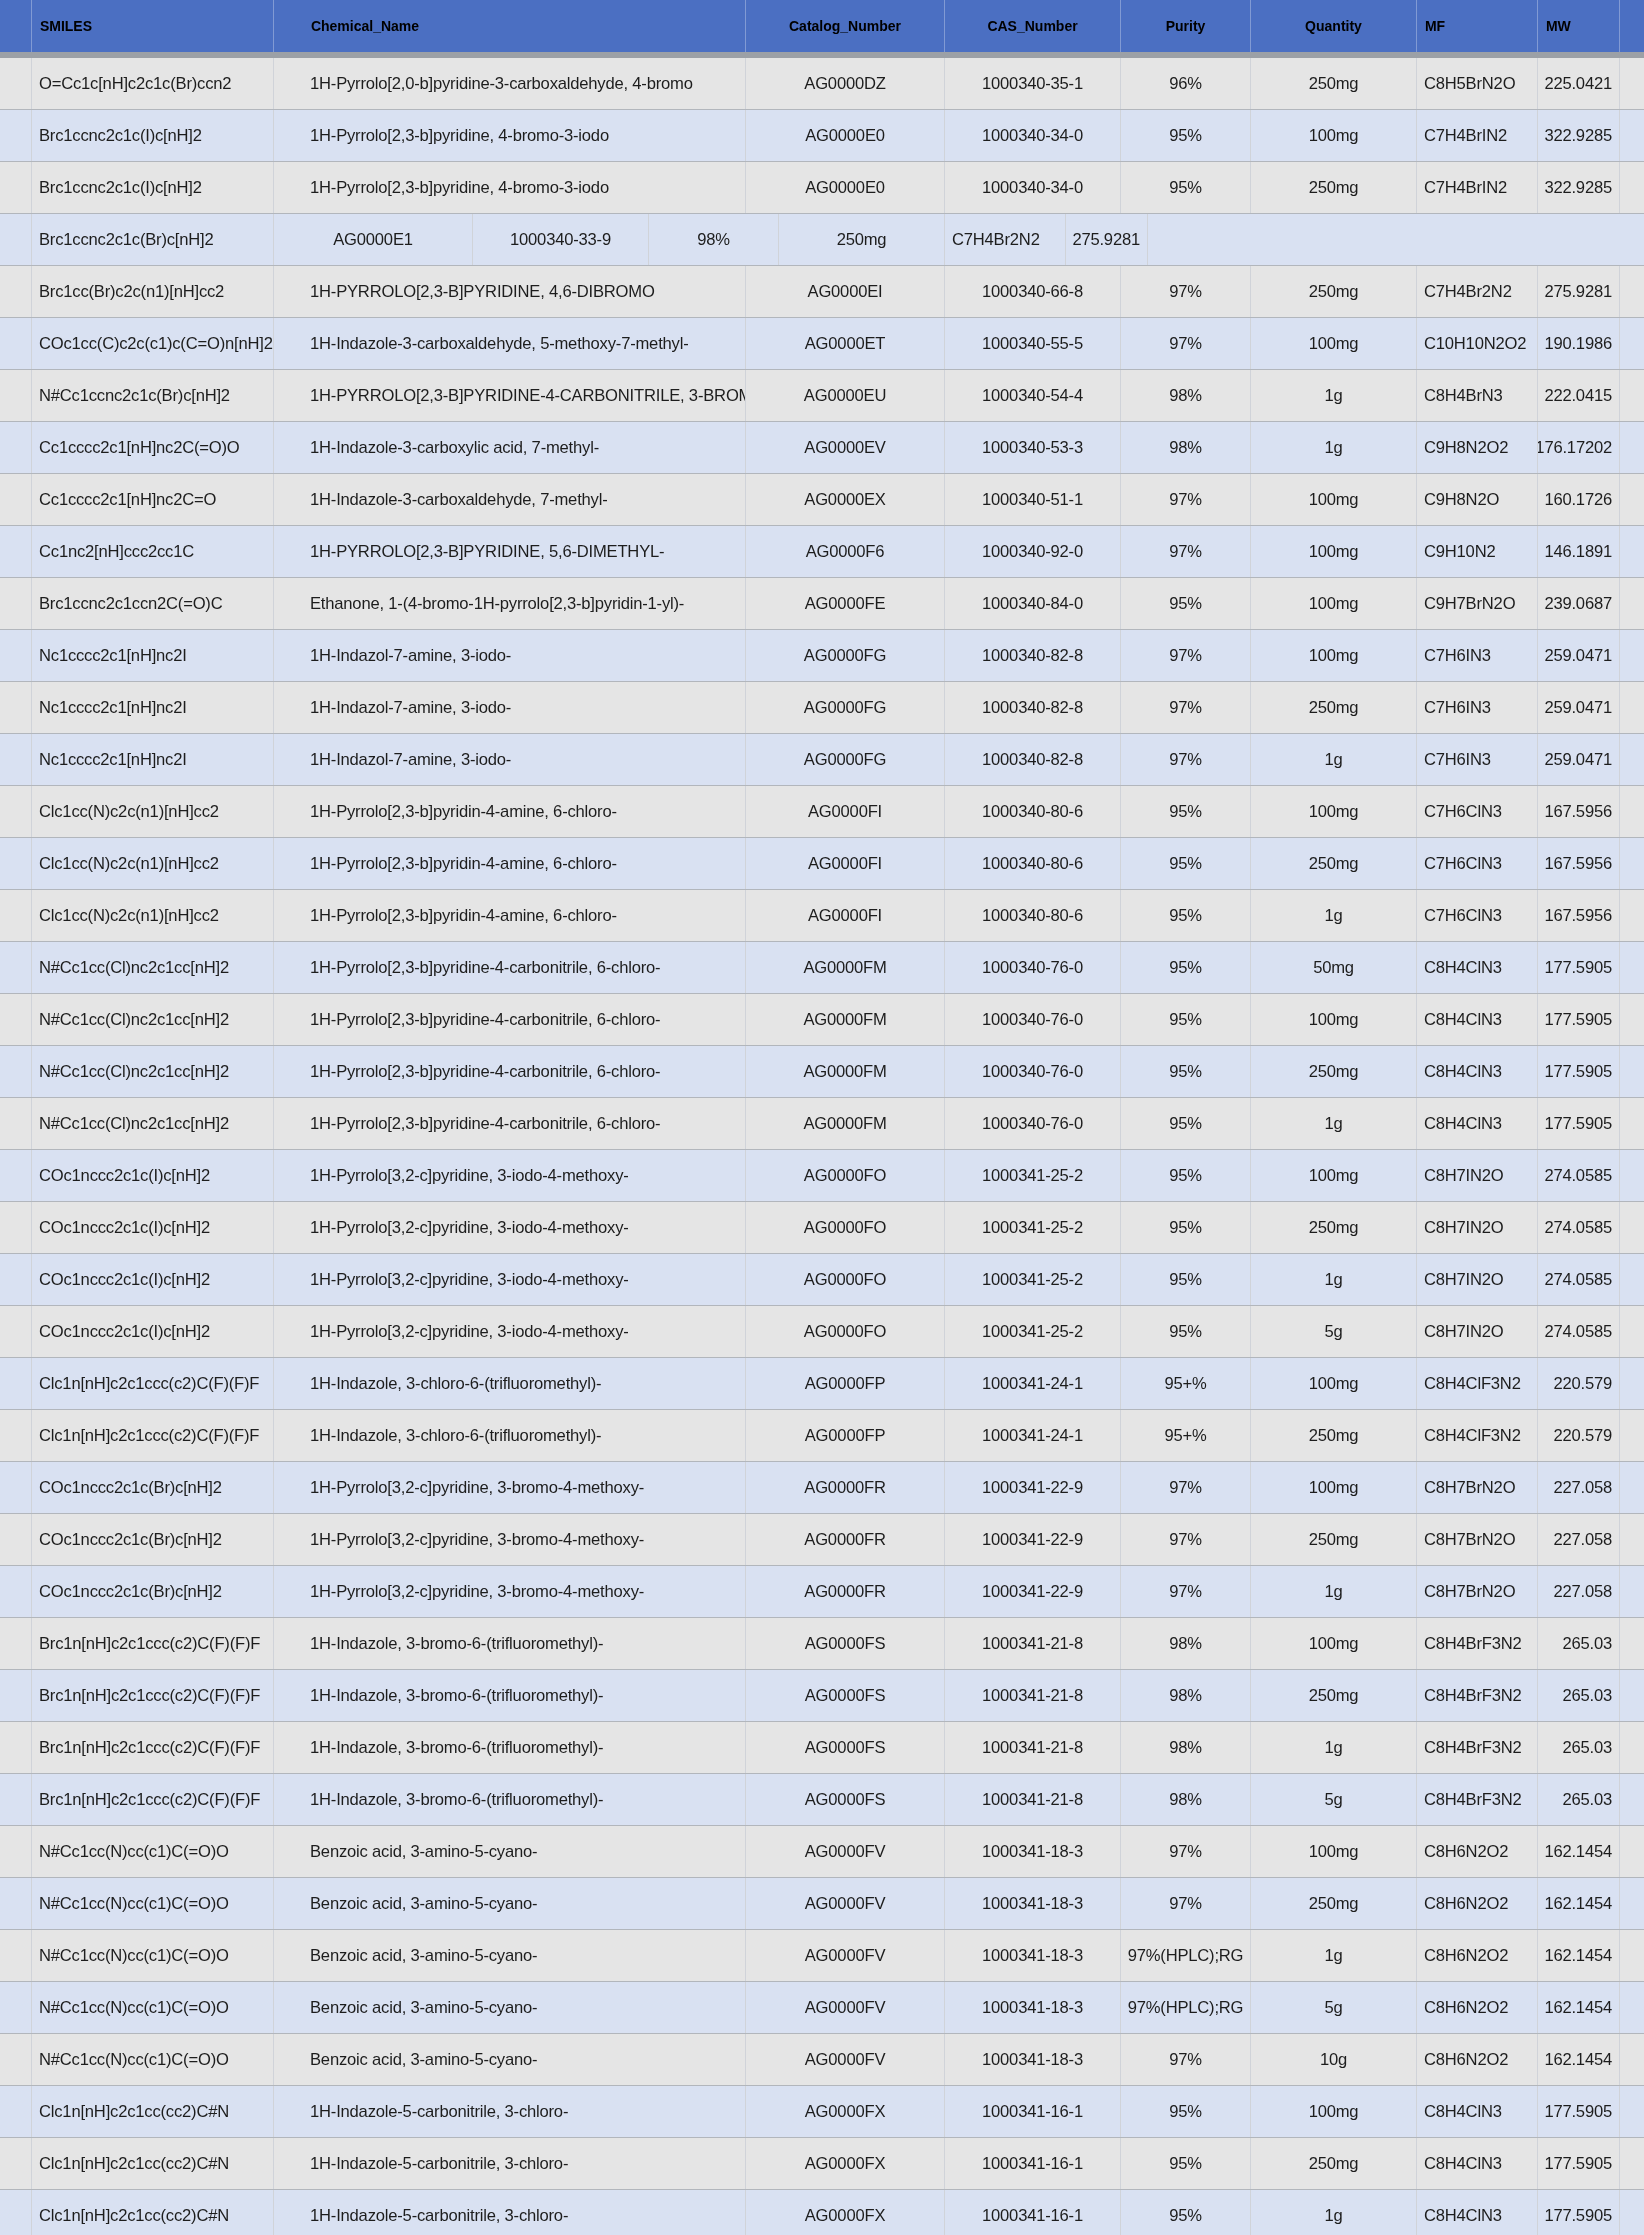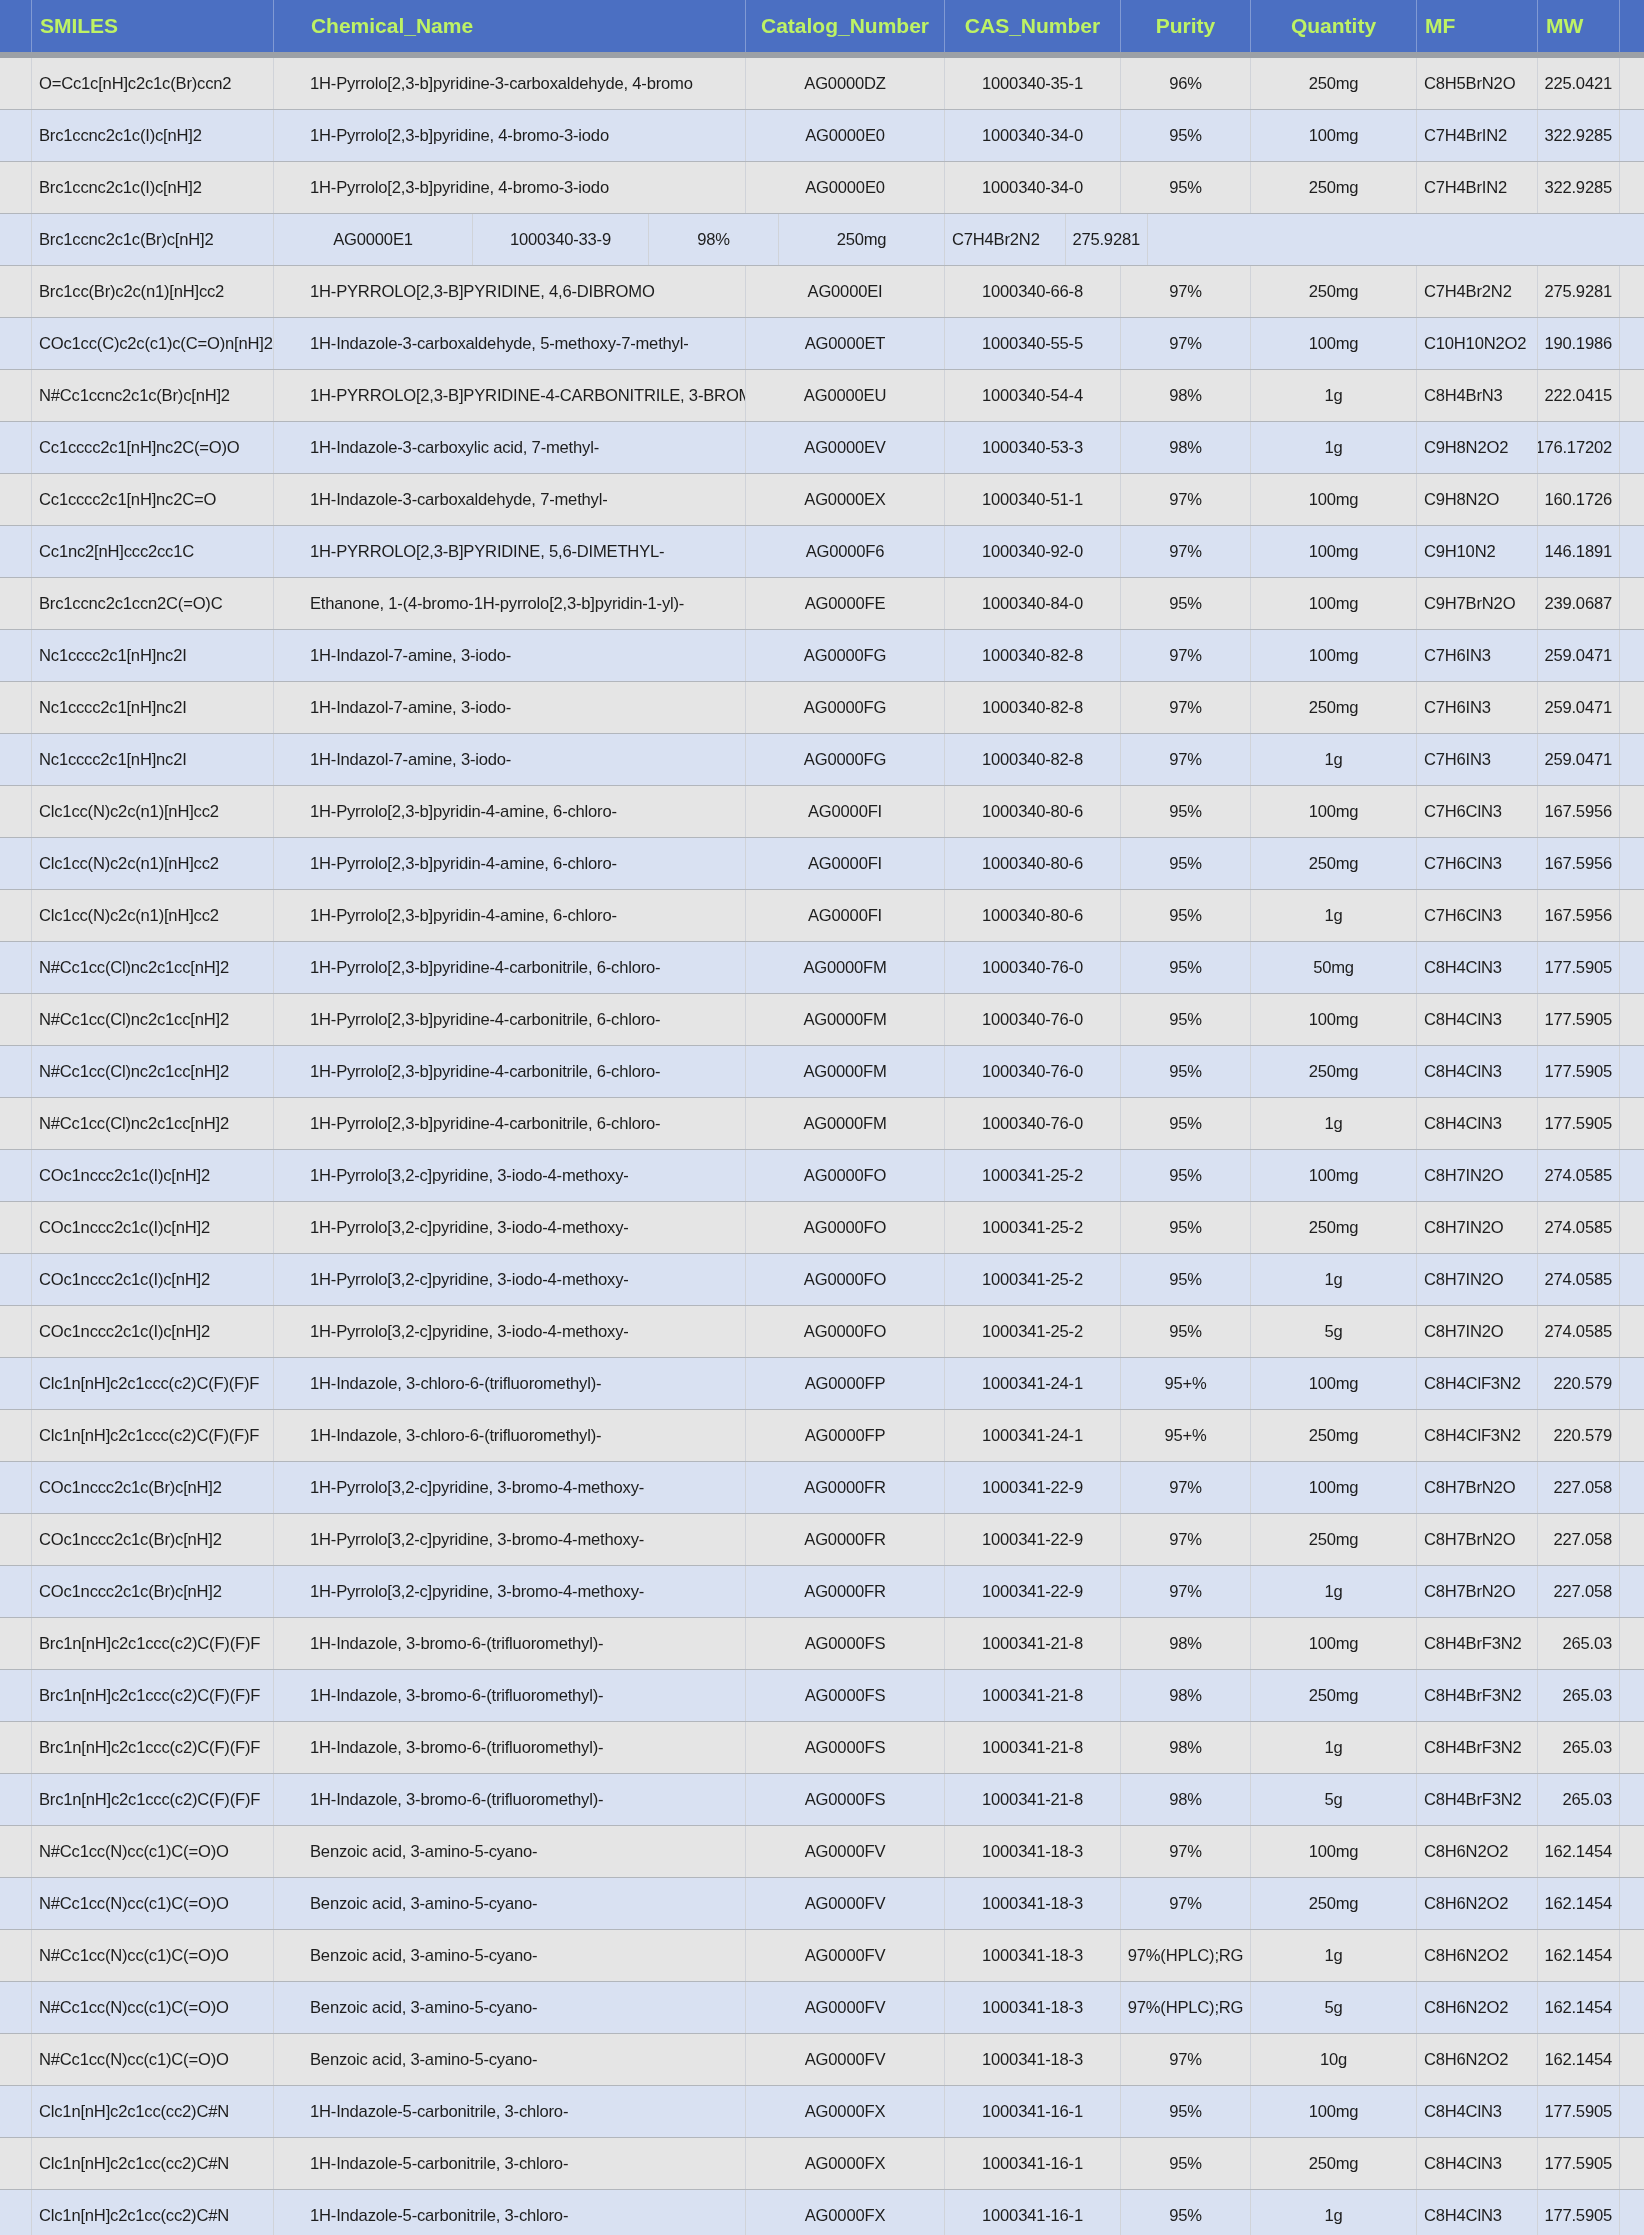--- a/index.html
+++ b/index.html
@@ -1,21 +1,21 @@
 <!DOCTYPE html>
 <html style="--header-bg: #4b6fc2; --band-bg: #d9e1f2; --sep: #9ca0a6;font-size:14px"><head>
 <meta charset="utf-8">
 <style>
   html,body{margin:0;padding:0;background:#ffffff;}
   body{width:1645px;height:2236px;overflow:hidden;font-family:"Liberation Sans","DejaVu Sans",sans-serif;}
   .sheet{width:1645px;height:2236px;overflow:hidden;background:#ffffff;display:flex;flex-direction:column;}
   .hrow{display:flex;height:52px;flex:0 0 52px;background:var(--header-bg,#4b6fc2);}
   .hcell{display:flex;align-items:center;box-sizing:border-box;padding:0 7.9px;
          border-right:0.9px solid rgba(255,255,255,0.30);
-         color:#bef264;font-weight:bold;font-size:21px;white-space:nowrap;overflow:hidden;}
+         color:#000000;font-weight:bold;font-size:14px;white-space:nowrap;overflow:hidden;}
   .hrow .hcell:last-child{border-right:none;}
   .sep{height:6.1px;flex:0 0 6.1px;background:var(--sep,#9ca0a6);}
   .body{display:flex;flex-direction:column;flex:1 1 auto;overflow:hidden;}
   .row{display:flex;height:52px;flex:0 0 52px;box-sizing:border-box;
        border-bottom:0.9px solid #b2b6bc;background:#e5e5e5;}
   .row.banded{background:var(--band-bg,#d9e1f2);}
   .cell{display:flex;align-items:center;box-sizing:border-box;padding:0 7px;
         border-right:0.9px solid #d0d3d9;font-size:16.6px;letter-spacing:-0.2px;
         color:#1d1d1d;white-space:nowrap;overflow:hidden;}
   .row .cell:last-child{border-right:none;}
@@ -47,21 +47,21 @@
       <div class="hcell c6 ac">Quantity</div>
       <div class="hcell c7 al">MF</div>
       <div class="hcell c8 al">MW</div>
       <div class="hcell c9 al"></div>
     </div>
   <div class="sep"></div>
   <div class="body">
       <div class="row">
         <div class="cell c0 al"></div>
         <div class="cell c1 al">O=Cc1c[nH]c2c1c(Br)ccn2</div>
-        <div class="cell c2 al">1H-Pyrrolo[2,3-b]pyridine-3-carboxaldehyde, 4-bromo</div>
+        <div class="cell c2 al">1H-Pyrrolo[2,0-b]pyridine-3-carboxaldehyde, 4-bromo</div>
         <div class="cell c3 ac">AG0000DZ</div>
         <div class="cell c4 ac">1000340-35-1</div>
         <div class="cell c5 ac">96%</div>
         <div class="cell c6 ac">250mg</div>
         <div class="cell c7 al">C8H5BrN2O</div>
         <div class="cell c8 ar">225.0421</div>
         <div class="cell c9 al"></div>
       </div>
       <div class="row banded">
         <div class="cell c0 al"></div>

